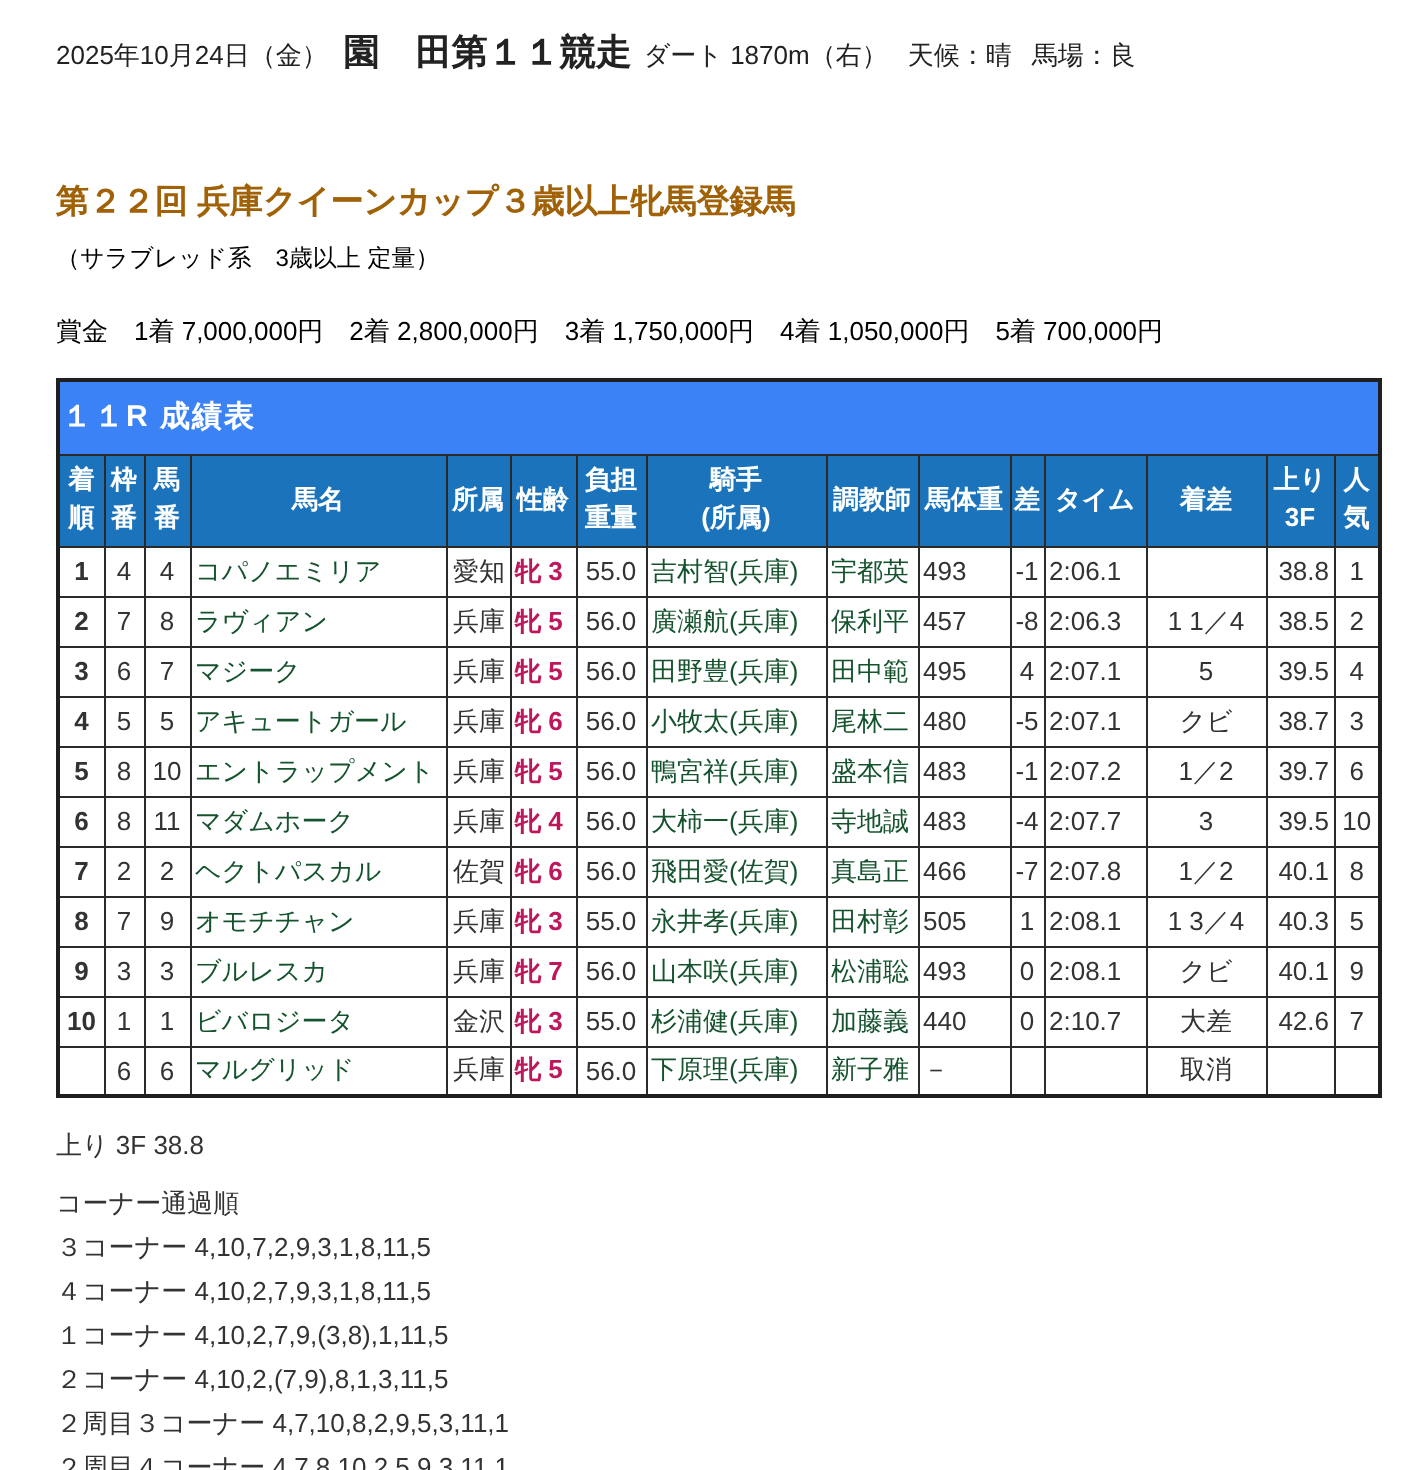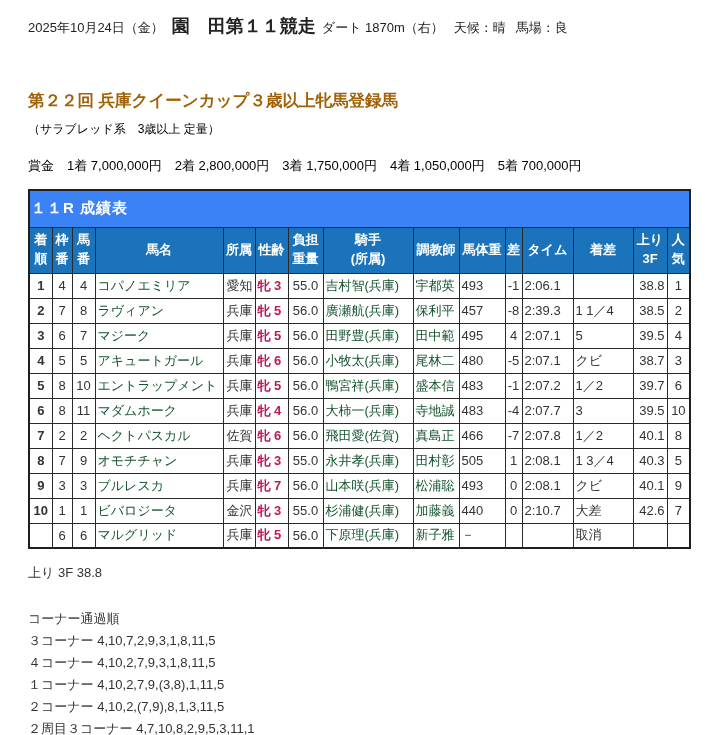--- a/index.html
+++ b/index.html
@@ -40,29 +40,29 @@
   td.c-finish { text-align:center; font-weight:bold; }
   td.c-num    { text-align:center; }
   td.c-horse  { text-align:left; }
   td.c-aff    { text-align:right; }
   td.c-sexage { text-align:left; color:#be185d;font-weight:bold; }
   td.c-weight { text-align:center; }
   td.c-jockey, td.c-trainer { text-align:left; }
   td.c-hweight{ text-align:left; padding-right:7px; }
   td.c-diff   { text-align:center; }
   td.c-time   { text-align:left; padding-left:4px; }
-  td.c-margin { }
+  td.c-margin { text-align:center; }
   td.c-3f     { text-align:right; padding-right:3px; }
   td.c-pop    { text-align:center; }
   td.link     { color:#14532d; cursor:pointer; }
 
   
   .footer { margin-top:13px; font-size:13px; color:#333; }
   .footer div { line-height:22px; }
-  .footer .corner-title { margin-top:24px; }
+  .footer .corner-title { margin-top:7px; }
 </style>
 </head>
 <body>
 
 <div class="page">
 
   <div class="race-header">
     <span>2025年10月24日（金）</span><b class="race-name">園　田第１１競走</b><span class="seg">ダート 1870m（右）</span><span class="seg">天候：晴</span><span class="seg">馬場：良</span>
   </div>
 
@@ -139,21 +139,21 @@
           <td class="c-num">7</td>
           <td class="c-num">8</td>
           <td class="c-horse link">ラヴィアン</td>
           <td class="c-aff">兵庫</td>
           <td class="c-sexage">牝 5</td>
           <td class="c-weight">56.0</td>
           <td class="c-jockey link">廣瀬航(兵庫)</td>
           <td class="c-trainer link">保利平</td>
           <td class="c-hweight">457</td>
           <td class="c-diff">-8</td>
-          <td class="c-time">2:39.3</td>
+          <td class="c-time">2:06.3</td>
           <td class="c-margin">1 1／4</td>
           <td class="c-3f">38.5</td>
           <td class="c-pop">2</td>
         </tr>
         <tr class="data-row">
           <td class="c-finish">3</td>
           <td class="c-num">6</td>
           <td class="c-num">7</td>
           <td class="c-horse link">マジーク</td>
           <td class="c-aff">兵庫</td>

